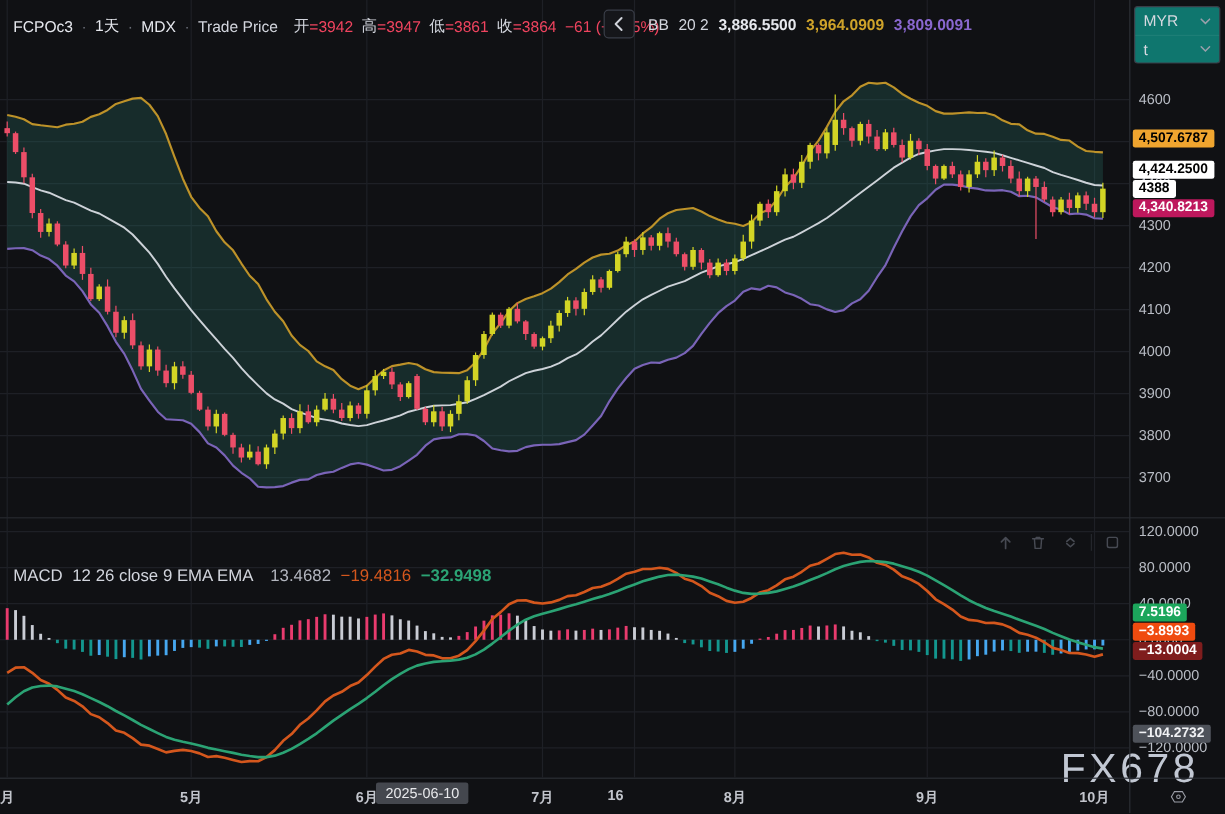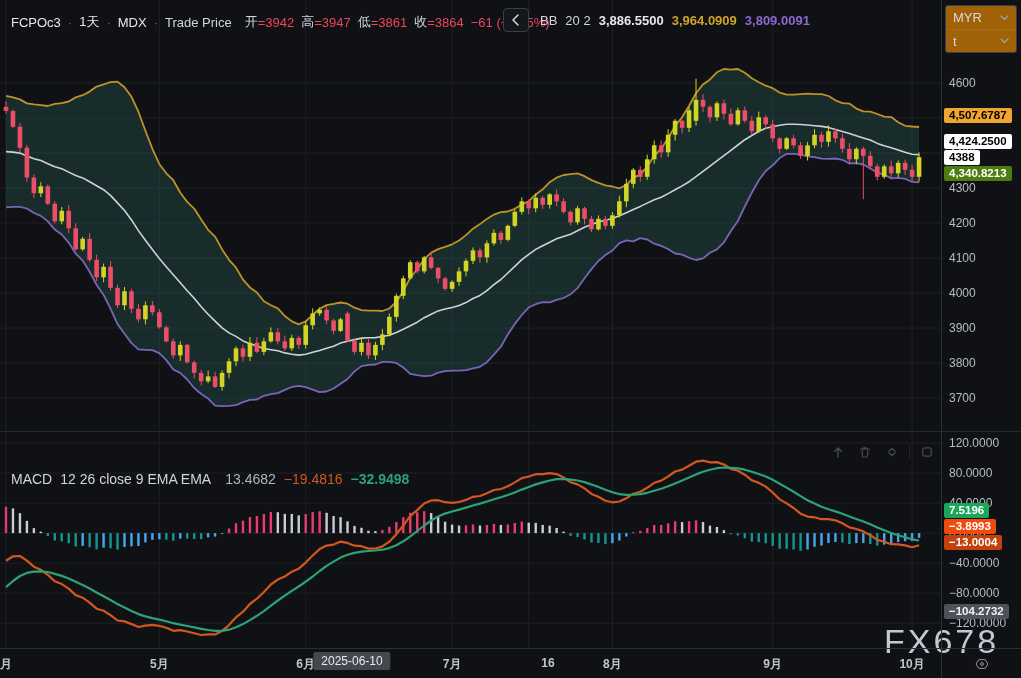--- a/index.html
+++ b/index.html
@@ -31,21 +31,21 @@
   .bb-legend .w{color:#d2d5dd;}
   .bb-legend .basis{color:#e6e8ee;font-weight:600;}
   .bb-legend .gold{color:#cfa32a;font-weight:600;}
   .bb-legend .purp{color:#8a68d0;font-weight:600;}
   .macd-legend{position:absolute;left:11px;top:444px;display:flex;gap:8px;font-size:14px;z-index:5;white-space:nowrap;margin-top:27px;}
   .macd-legend .w{color:#d2d5dd;}
   .macd-legend .g1{color:#b2b5be;}
   .macd-legend .or{color:#d4571d;}
   .macd-legend .gr{color:#2ba374;font-weight:bold;}
   .selectors{position:absolute;left:945px;top:5px;width:72px;border:1px solid #3a3e48;border-radius:3px;
-             z-index:6;background:#a16207;}
+             z-index:6;background:#0f766e;}
   .sel-row{display:flex;align-items:center;justify-content:space-between;height:23px;padding:0 7px;
            font-size:13px;color:#d6d9e0;cursor:pointer;}
   .sel-row + .sel-row{border-top:1px solid rgba(255,255,255,0.06);}
   .pane-toolbar{position:absolute;left:828px;top:443px;display:flex;align-items:center;gap:7px;z-index:5;opacity:0.75;}
   .ptb-btn{width:20px;height:18px;display:flex;align-items:center;justify-content:center;background:transparent;
            border:0;padding:0;cursor:pointer;}
   .ptb-div{width:1px;height:14px;background:#2b2e35;}
   .watermark{position:absolute;left:884px;top:622px;font-size:34px;letter-spacing:3px;color:#ccd2de;
              opacity:0.95;z-index:1;}
   .hex-btn{position:absolute;left:968px;top:652px;width:28px;height:24px;background:transparent;border:0;
@@ -521,32 +521,32 @@
       <div class="ptick" style="top: 436.014px;">120.0000</div>
       <div class="ptick" style="top: 466.048px;">80.0000</div>
       <div class="ptick" style="top: 496.083px;">40.0000</div>
       <div class="ptick" style="top: 526.118px;">0.0000</div>
       <div class="ptick" style="top: 556.152px;">−40.0000</div>
       <div class="ptick" style="top: 586.187px;">−80.0000</div>
       <div class="ptick" style="top: 616.221px;">−120.0000</div>
       <div class="badge" style="top: 107.803px; background: rgb(240, 165, 47); color: rgb(0, 0, 0);">4,507.6787</div>
       <div class="badge" style="top: 133.705px; background: rgb(255, 255, 255); color: rgb(0, 0, 0);">4,424.2500</div>
       <div class="badge" style="top: 149.705px; background: #ffffff; color: rgb(0, 0, 0);">4388</div>
-      <div class="badge" style="top: 166.223px; background: #4d7c0f; color: rgb(255, 255, 255);">4,340.8213</div>
+      <div class="badge" style="top: 166.223px; background: #be185d; color: rgb(255, 255, 255);">4,340.8213</div>
       <div class="badge" style="top: 503.379px; background: rgb(28, 166, 92); color: rgb(255, 255, 255);">7.5196</div>
       <div class="badge" style="top: 519.379px; background: rgb(240, 75, 15); color: rgb(255, 255, 255);">−3.8993</div>
-      <div class="badge" style="top: 535.379px; background: #c2410c; color: rgb(255, 255, 255);">−13.0004</div>
+      <div class="badge" style="top: 535.379px; background: #7f1d1d; color: rgb(255, 255, 255);">−13.0004</div>
       <div class="badge" style="top: 603.913px; background: rgb(78, 82, 90); color: rgb(240, 241, 244);">−104.2732</div>
     </div>
   <div id="time-axis">
       <div class="tlabel" style="left: 6px;">月</div>
       <div class="tlabel" style="left: 159.34px;">5月</div>
       <div class="tlabel" style="left: 305.71px;">6月</div>
       <div class="tlabel" style="left: 452.08px;">7月</div>
-      <div class="tlabel" style="left: 548px;">16</div>
+      <div class="tlabel" style="left: 513px;">16</div>
       <div class="tlabel" style="left: 612.39px;">8月</div>
       <div class="tlabel" style="left: 772.7px;">9月</div>
       <div class="tlabel" style="left: 912.1px;">10月</div>
       <div class="tbadge" style="left: 352px;">2025-06-10</div>
     </div>
 
   <div class="legend">
     <span class="w">FCPOc3</span>
     <span class="dim">·</span>
     <span class="w">1天</span>

